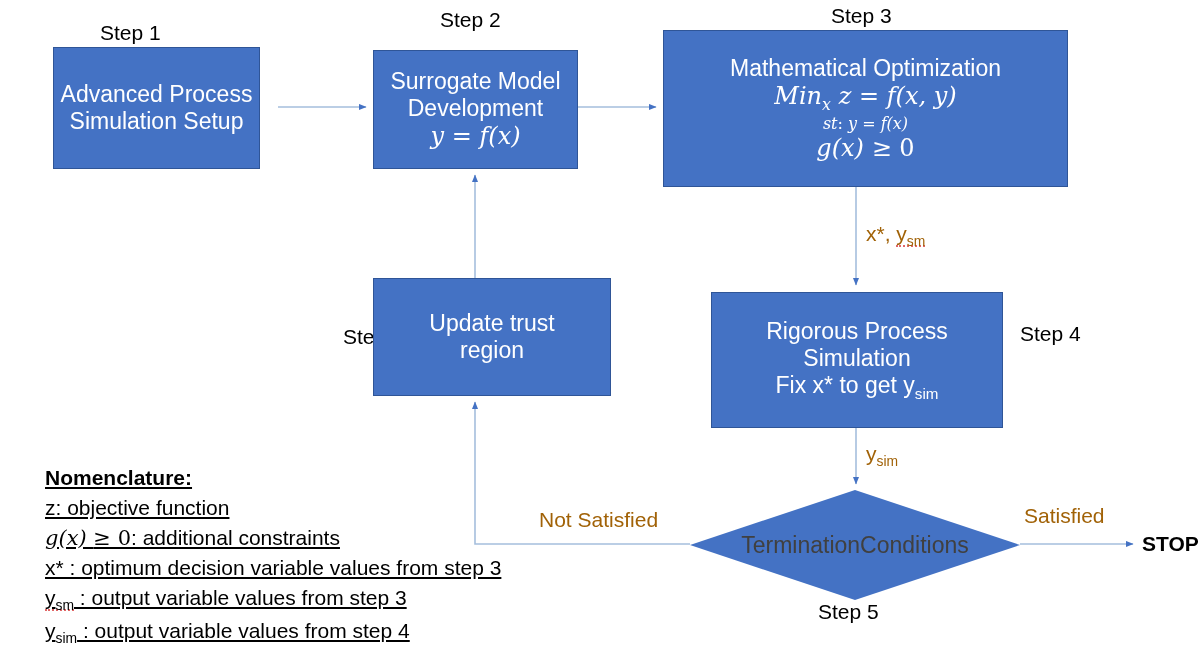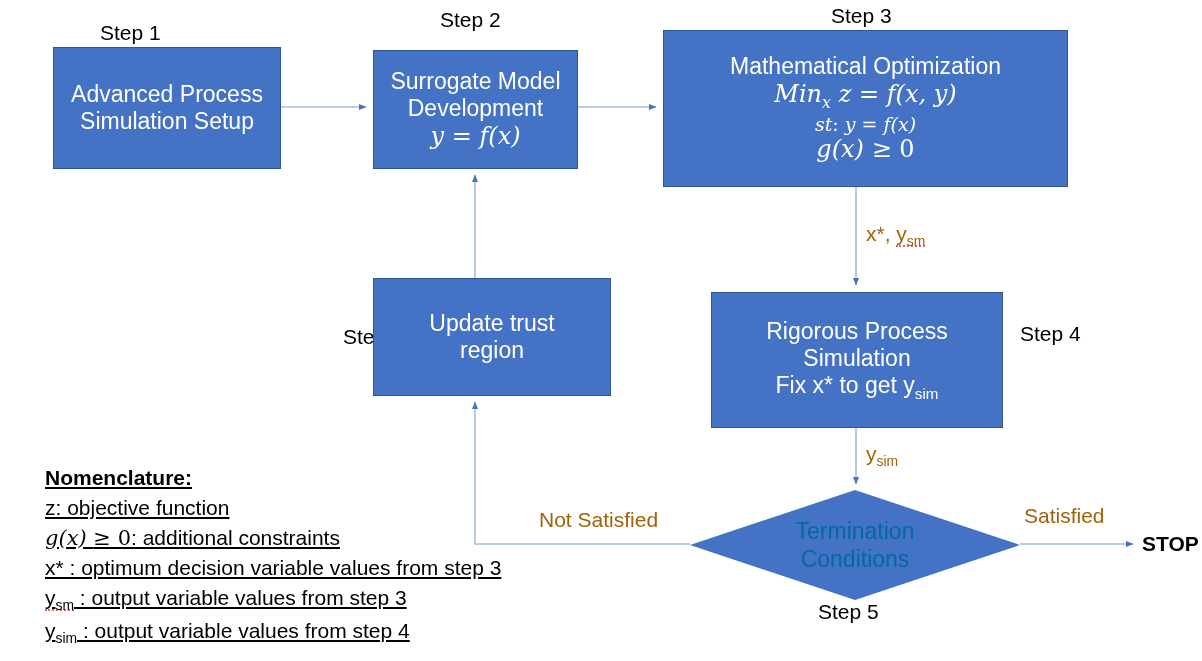--- a/index.html
+++ b/index.html
@@ -56,24 +56,24 @@
     white-space: nowrap;
   }
   .diamond-wrap {
     position: absolute;
   }
   .diamond-text {
     position: absolute;
     left: 0; top: 0;
     width: 100%; height: 100%;
     display: flex;
-    flex-direction: column;
+    flex-direction: row;
     align-items: center;
     justify-content: center;
-    color: #0369a1;
+    color: #404040;
     font-size: 23px;
     line-height: 1.22;
     text-align: center;
   }
   .math {
     font-family: "DejaVu Serif", serif;
     font-style: italic;
   }
   .math .up { font-style: normal; }
   sub { font-size: 0.66em; }
@@ -126,37 +126,37 @@
     <g>
       <polyline points="690,544 475,544 475,402" fill="none" stroke="#A5BEDD" stroke-width="1.6" marker-end="url(#ah)"></polyline>
     </g>
 
     <g>
       <line x1="475" y1="278" x2="475" y2="175" stroke="#A5BEDD" stroke-width="1.6" marker-end="url(#ah)"></line>
     </g>
   </svg>
 
   <div class="step-label" style="left:100px; top:8px;margin-top:13px;">Step 1</div>
-  <div class="node" style="left:53px; top:47px; width:228px; height:122px; font-size:23px;align-items:flex-end;">
+  <div class="node" style="left:53px; top:47px; width:207px; height:122px; font-size:23px;align-items:flex-end;">
     <span class="tline">Advanced Process</span>
     <span class="tline">Simulation Setup</span>
   </div>
 
   <div class="step-label" style="left:440px; top:8px;">Step 2</div>
   <div class="node" style="left:373px; top:50px; width:205px; height:119px; font-size:23px;">
     <span class="tline">Surrogate Model</span>
     <span class="tline">Development</span>
     <span class="tline math" style="font-size:24px;">y <span class="up">=</span> f(x)</span>
   </div>
 
   <div class="step-label" style="left:831px; top:4px;">Step 3</div>
   <div class="node" style="left:663px; top:30px; width:405px; height:157px; font-size:23px;">
     <span class="tline">Mathematical Optimization</span>
     <span class="tline math" style="font-size:24px;">Min<sub>x</sub>&nbsp;z <span class="up">=</span> f(x, y)</span>
-    <span class="tline math" style="font-size:19px;">st<span class="up">:</span> y <span class="up">=</span> f(x)</span>
+    <span class="tline math" style="font-size:16px;">st<span class="up">:</span> y <span class="up">=</span> f(x)</span>
     <span class="tline math" style="font-size:24px;">g(x) <span class="up">≥ 0</span></span>
   </div>
 
   <div class="edge-label" style="left:866px; top:222px;">x*, <span class="sq">y<sub>sm</sub></span></div>
 
   <div class="step-label" style="left:1020px; top:322px;">Step 4</div>
   <div class="node" style="left:711px; top:292px; width:292px; height:136px; font-size:23px;">
     <span class="tline">Rigorous Process</span>
     <span class="tline">Simulation</span>
     <span class="tline">Fix x* to get y<sub>sim</sub></span>

